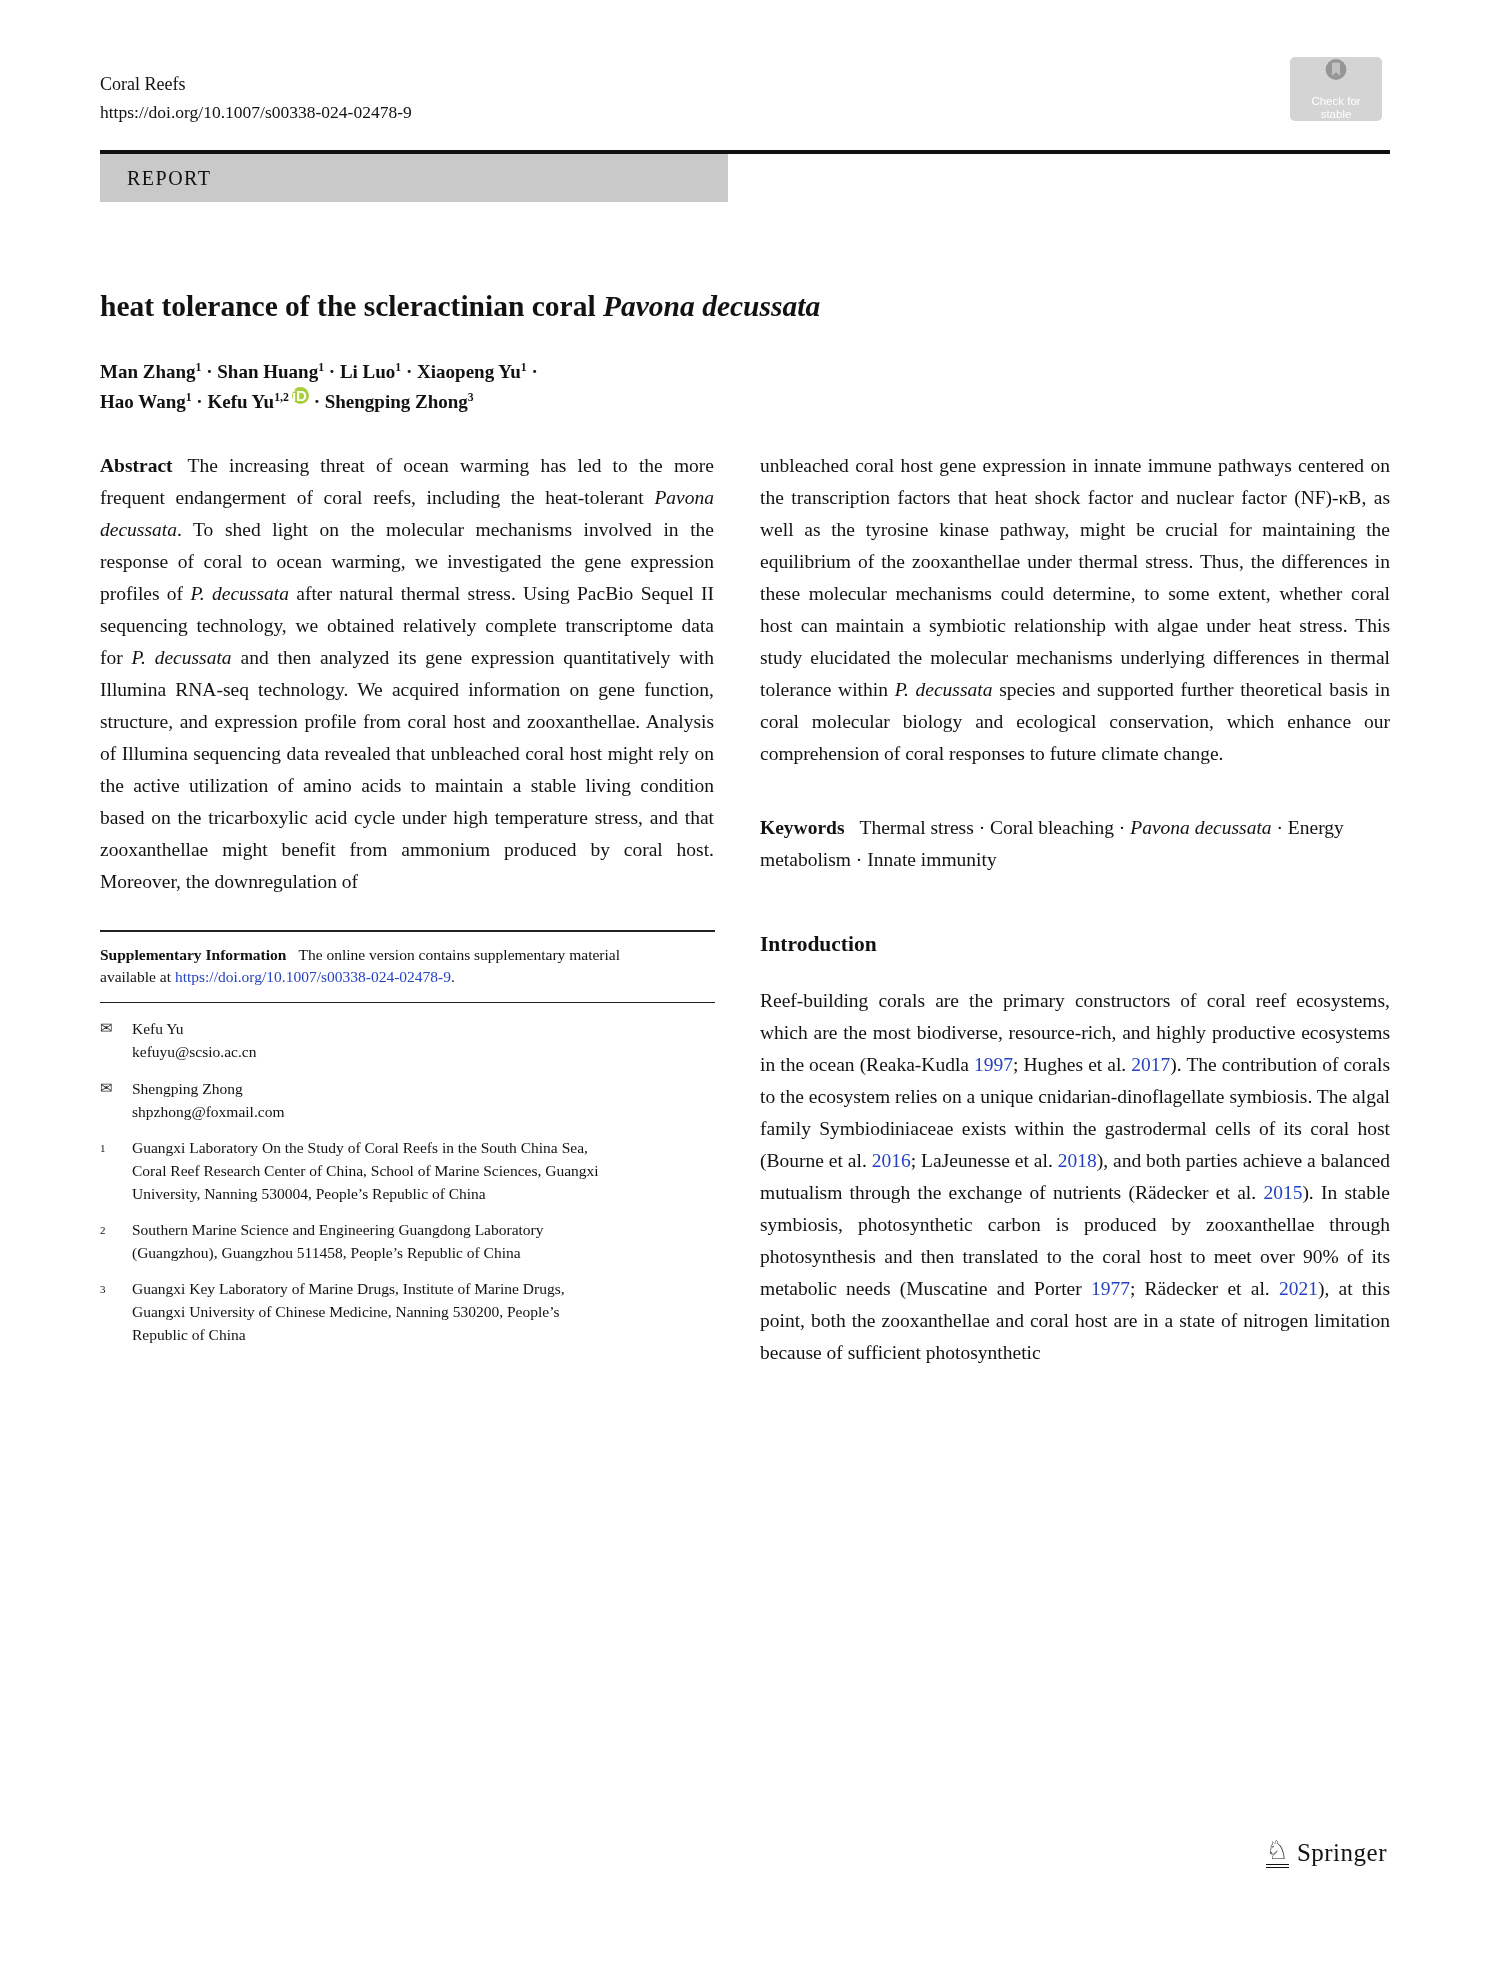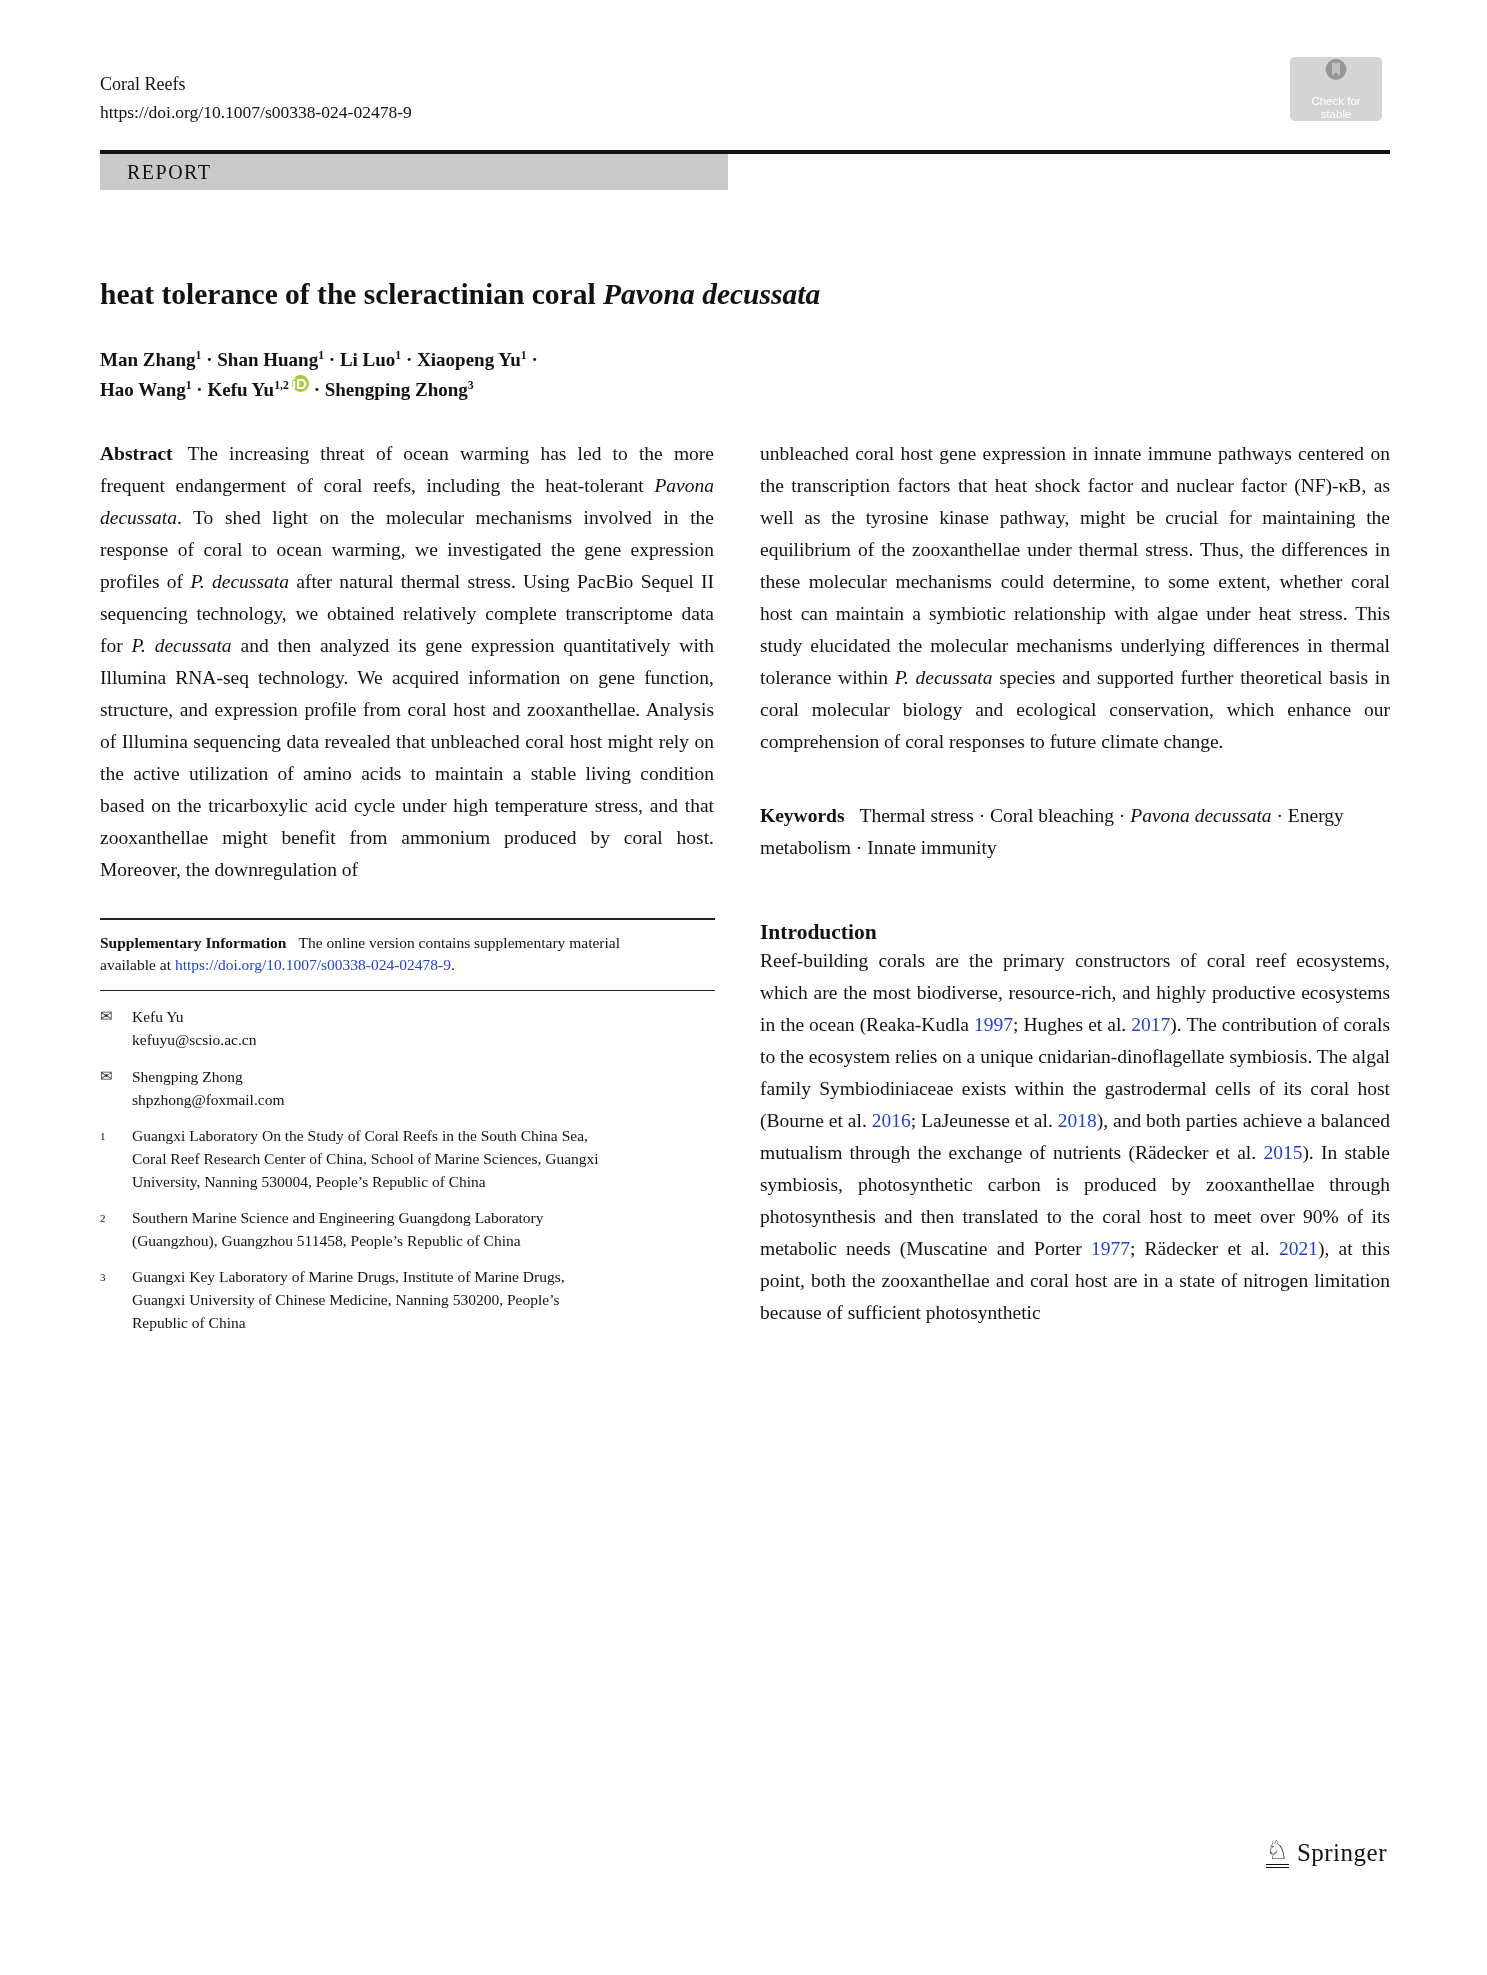--- a/index.html
+++ b/index.html
@@ -19,21 +19,21 @@
   .journal-meta{padding-top:70px;font-size:18px;line-height:28px;}
   .journal-doi{font-size:17.5px;}
   .update-badge{position:absolute;top:57px;right:8px;width:92px;height:64px;
     background:var(--badge-bg);border-radius:5px;display:flex;flex-direction:column;
     align-items:center;justify-content:center;cursor:pointer;}
   .badge-icon{width:26px;height:26px;margin-bottom:2px;}
   .badge-text{font-family:"Liberation Sans","DejaVu Sans",sans-serif;font-size:11.5px;
     line-height:13px;color:#ffffff;text-align:center;margin-top:11px;}
 
   .rule-black{margin-top:24px;height:4px;background:#111;}
-  .report-banner{width:628px;height:36px;background:var(--report-bg);
+  .report-banner{width:628px;height:48px;background:var(--report-bg);
     display:flex;align-items:center;padding-left:27px;
     font-size:20px;letter-spacing:1.5px;color:#111;}
 
   
   .title{margin-top:47px;font-size:29.5px;line-height:38px;font-weight:bold;}
   .title .run-i{font-style:italic;}
   .authors{margin-top:32px;font-size:19px;line-height:30px;font-weight:bold;}
   .run-sup{vertical-align:super;font-size:0.62em;line-height:0;}
   .orcid{display:inline-block;width:17px;height:17px;border-radius:50%;
     background:var(--orcid-green);color:#fff;
@@ -46,21 +46,21 @@
   .columns{display:flex;margin-top:33px;}
   .col-left{width:614px;margin-right:46px;}
   .col-right{width:630px;}
   .body-par{font-size:19.5px;line-height:32px;text-align:justify;}
   .run-plain{}
   .run-i{font-style:italic;}
   .run-label{font-weight:bold;margin-right:15px;}
   .run-link{color:var(--link-blue);cursor:pointer;}
   .keywords{margin-top:42px;font-size:19.5px;line-height:32px;}
   .intro-heading{margin-top:56px;font-size:21.5px;font-weight:bold;}
-  .col-right .body-par.intro{}
+  .col-right .body-par.intro{margin-top:28px;}
 
   
   .footnote-block{margin-top:32px;width:615px;}
   .fn-rule{height:1.5px;background:#222;width:615px;}
   .fn-text{margin-top:12px;margin-bottom:14px;font-size:15.5px;line-height:22px;width:520px;}
   .fn-text .run-label{margin-right:12px;}
   .correspondent{display:flex;margin-top:14px;font-size:15.5px;line-height:23px;}
   .env{width:32px;font-size:15px;color:#333;padding-top:0;}
   .corr-name{}
   .corr-email{}

